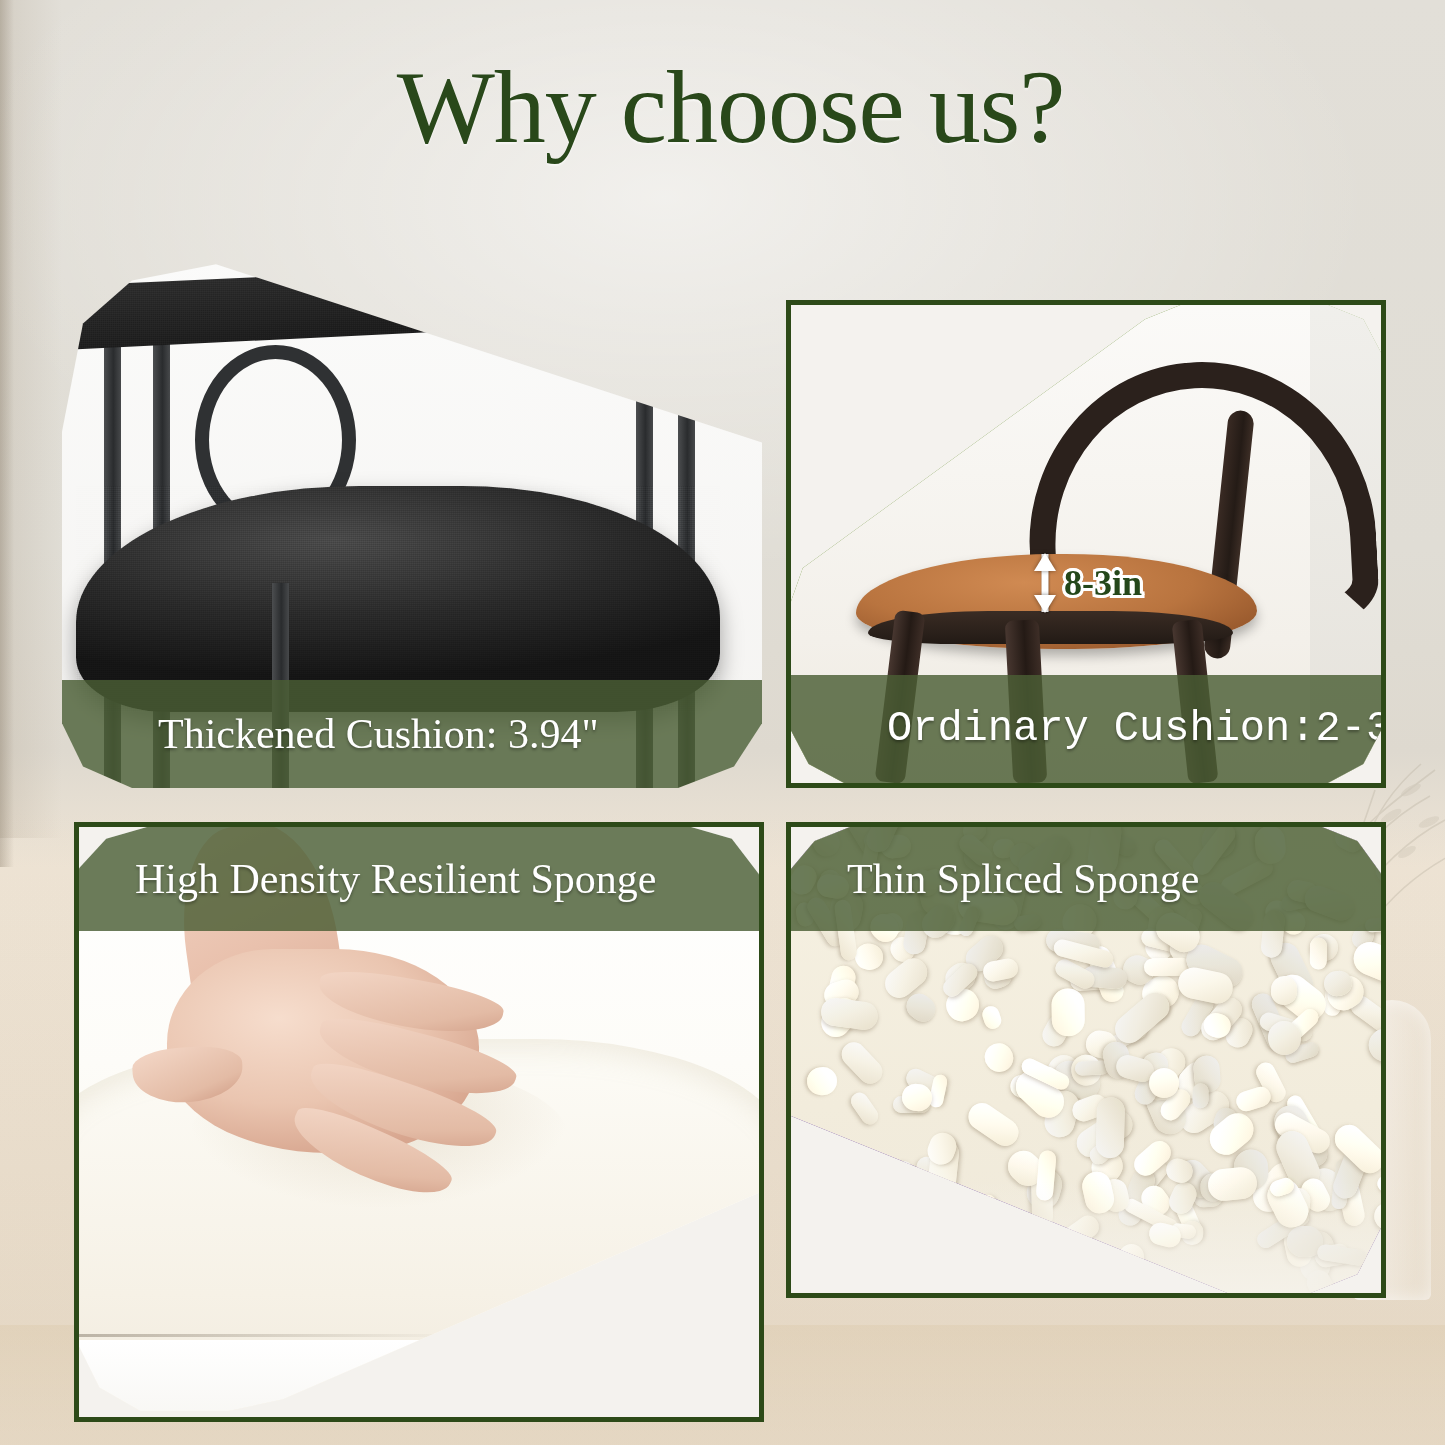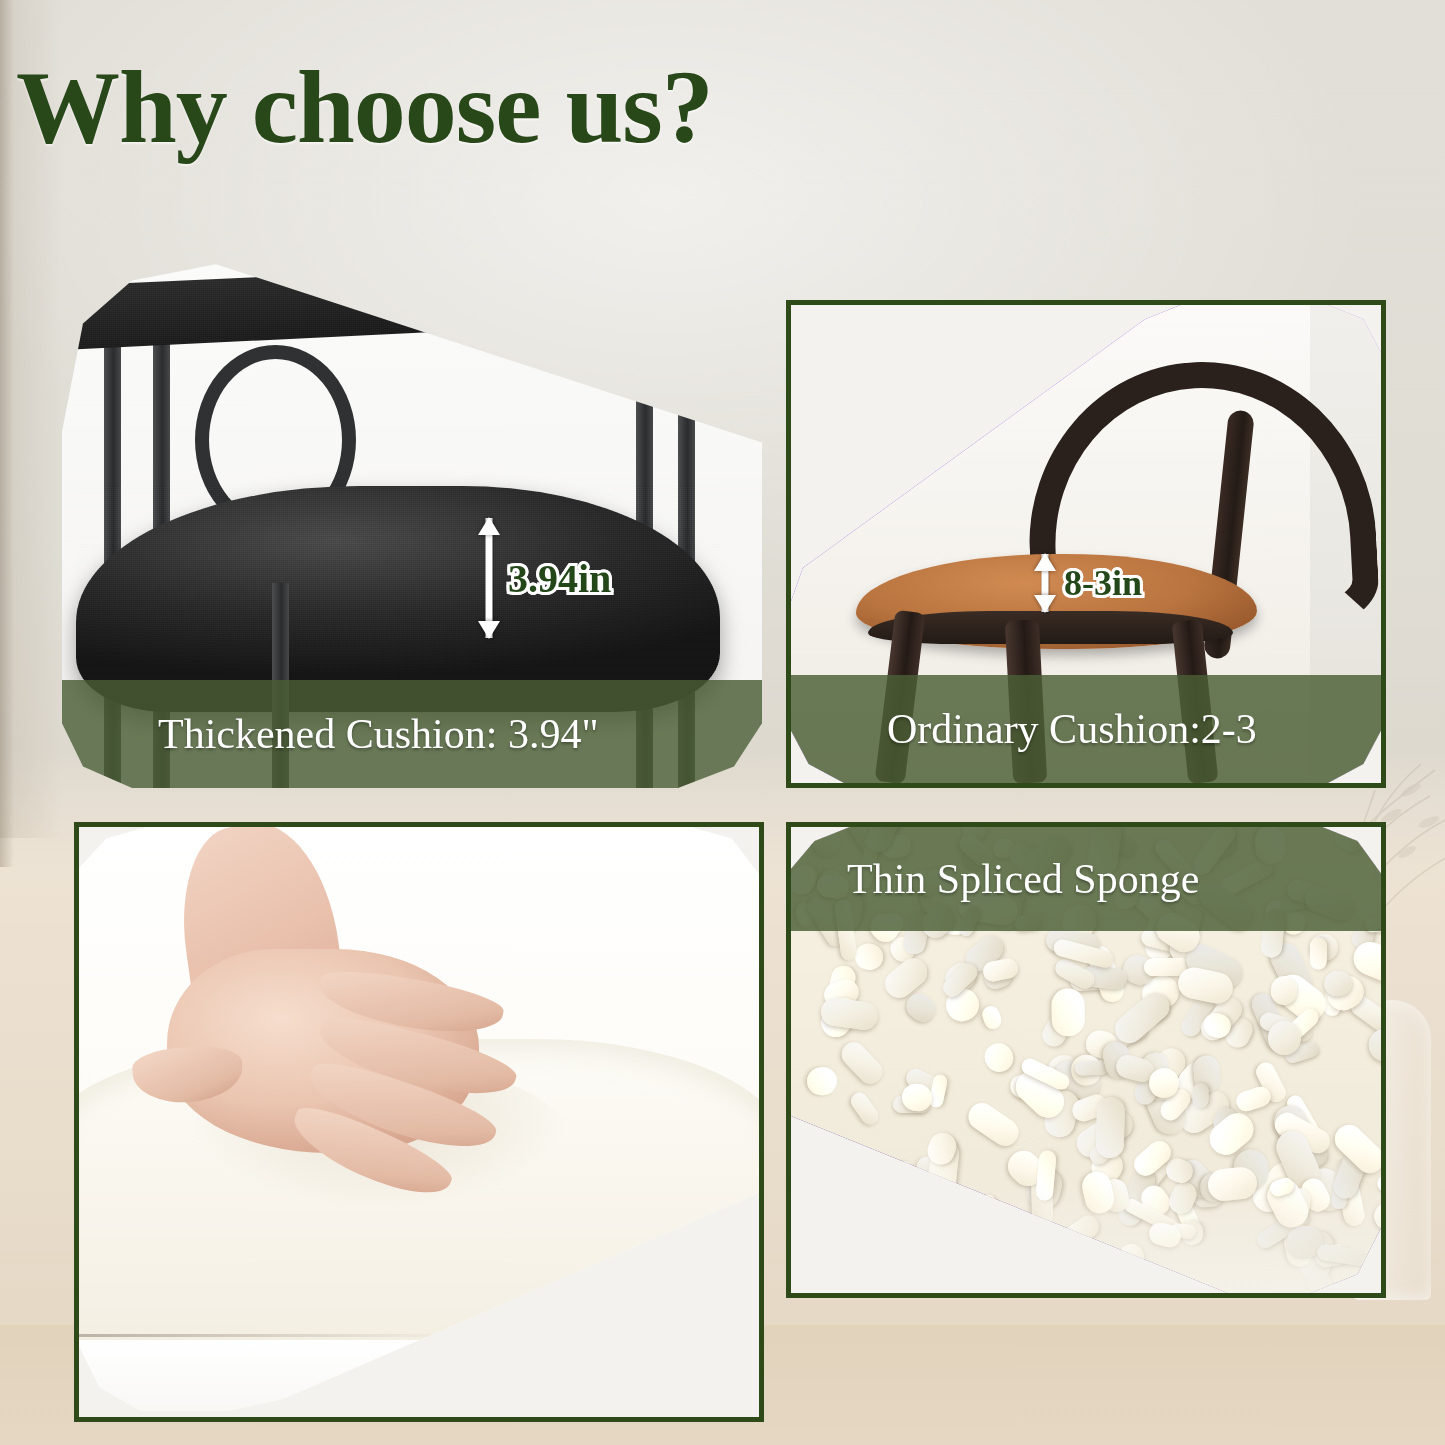--- a/index.html
+++ b/index.html
@@ -55,23 +55,24 @@
     background: linear-gradient(90deg, rgba(255,255,255,.55), rgba(235,228,214,.30));
     border-radius: 40px 40px 6px 6px;
     box-shadow: inset 0 0 18px rgba(255,255,255,.6);
   }
 
   
   .title {
     position: absolute;
     top: 52px;
     left: 16px; right: 0;
+    text-align: center;
     font-size: 104px;
     line-height: 1.06;
-    font-weight: 700;
+    font-weight: 400;
     color: #29481a;
     letter-spacing: -1px;
     text-shadow: 0 2px 2px rgba(255,255,255,.55);
     white-space: nowrap;
   }
 
   
   .panel {
     position: absolute;
     overflow: hidden;
@@ -132,21 +133,22 @@
         0 62%, 2% 55%, 60% 3%, 66% 0,
         91% 0, 97% 3%, 100% 10%,
         100% 89%, 97% 96%, 91% 100%,
         9% 100%, 3% 96%, 0 89%);
     clip-path: polygon(
         0 62%, 2% 55%, 60% 3%, 66% 0,
         91% 0, 97% 3%, 100% 10%,
         100% 89%, 97% 96%, 91% 100%,
         9% 100%, 3% 96%, 0 89%);
     overflow: hidden;
-    background: #6d28d9;
+    background: #4d7c0f;
+    font-family: Liberation Mono, monospace;
   }
 
   
   #panel-foam {
     left: 74px; top: 822px;
     width: 690px; height: 600px;
   }
   #panel-foam .clip {
     position: absolute; inset: 0;
     -webkit-clip-path: polygon(
@@ -470,28 +472,20 @@
           </div>
         <div class="chair-leg l3"></div>
       </div>
 
       <div class="caption bottom">
         <span>Thickened Cushion: 3.94"</span>
       </div>
     </div>
   </div>
 
-  <div class="measure" id="measure-ours">
-    <div class="arrow">
-      <div class="shaft"></div>
-      <div class="head up"></div>
-      <div class="head down"></div>
-    </div>
-    <span class="mlabel">3.94in</span>
-  </div>
 
   <div class="panel" id="panel-others">
     <div class="clip">
 
       <div class="photo photo-chair-others">
         <div class="wall-marble"></div>
         <div class="wood-back"></div>
         <div class="wood-post"></div>
         <div class="leather-seat"></div>
         <div class="wood-apron"></div>
@@ -527,20 +521,23 @@
           <div class="wrist"></div>
           <div class="palm"></div>
           <div class="finger f1"></div>
           <div class="finger f2"></div>
           <div class="finger f3"></div>
           <div class="finger f4"></div>
           <div class="finger thumb"></div>
         </div>
       </div>
 
+      <div class="caption top">
+        <span>High Density Resilient Sponge</span>
+      </div>
     </div>
   </div>
 
   <div class="panel" id="panel-chips">
     <div class="clip">
 
       <div class="photo photo-chips">
         <div id="chip-field">
             <div class="chip" style="width: 49.9186px; height: 30.1562px; left: 84.9394%; top: 88.7623%; border-radius: 15.0781px; transform: rotate(-79.7deg); filter: brightness(0.95);"></div>
             <div class="chip" style="width: 50.3211px; height: 23.4184px; left: 37.1527%; top: 53.8416%; border-radius: 11.7092px; transform: rotate(13.6deg); filter: brightness(1.03);"></div>

